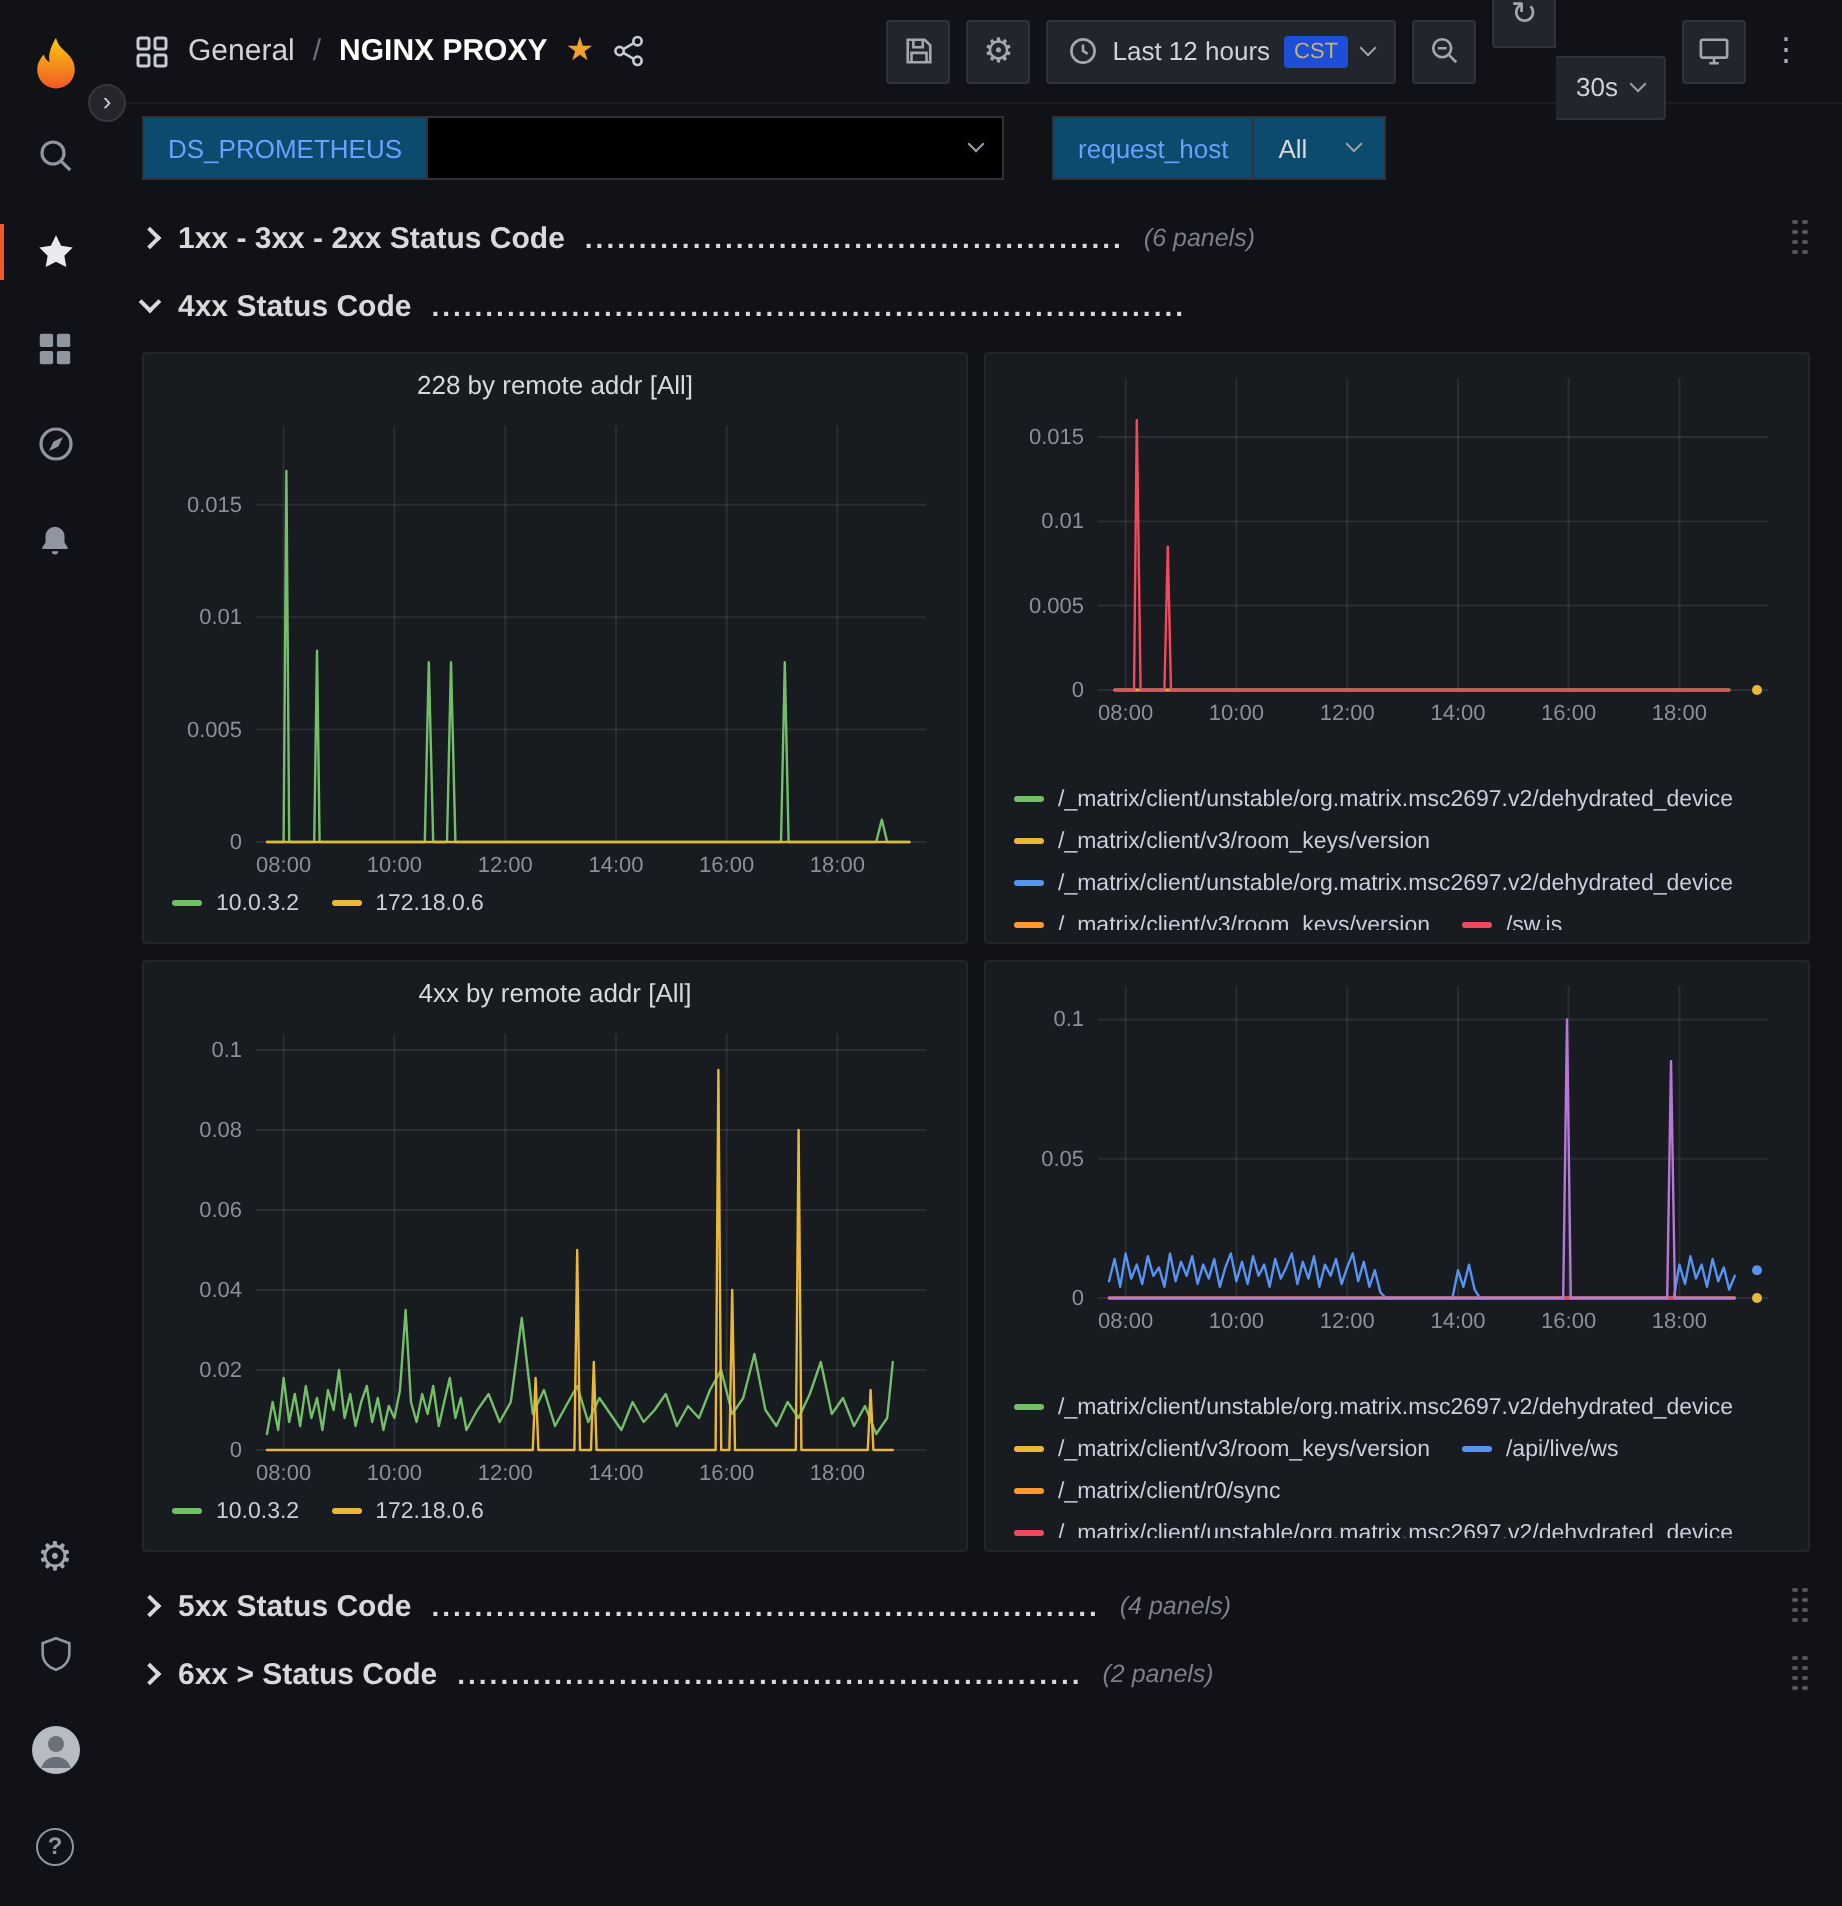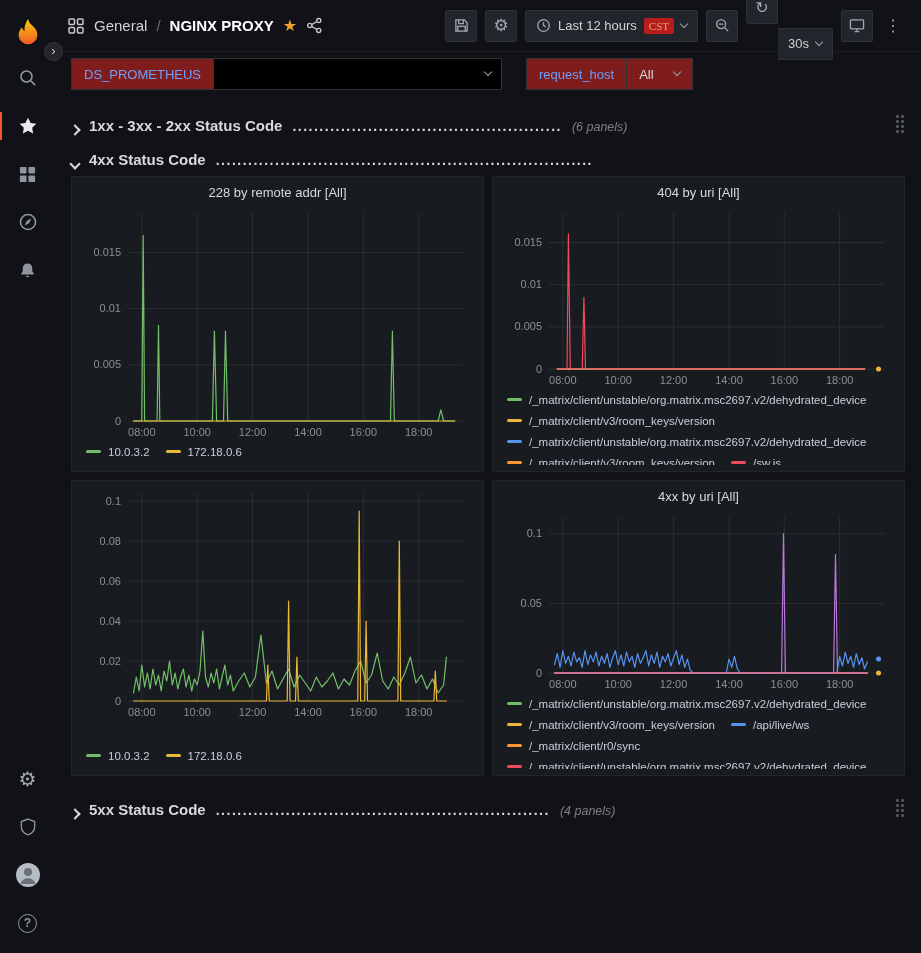--- a/index.html
+++ b/index.html
@@ -24,38 +24,38 @@
   .crumb-sep { color:#6b6f76; font-size:15px; }
   .crumb-title { color:#ffffff; font-size:15px; font-weight:700; cursor:pointer; }
   .star-glyph { color:#f0a12e; font-size:16px; cursor:pointer; line-height:1; }
   .hright { display:flex; align-items:center; gap:8px; }
   .btn { display:inline-flex; align-items:center; justify-content:center; gap:7px; height:32px; padding:0 10px; background:#22252b; border:1px solid #2f3237; border-radius:2px; color:#d0d2d6; font-size:13px; cursor:pointer; white-space:nowrap; }
   .btn.icon-only { width:32px; padding:0; }
   .btn.plain { background:transparent; border:none; width:24px; padding:0; }
   .glyph-gear { font-size:17px; color:#a3a7ae; line-height:1; }
   .glyph-refresh { font-size:16px; color:#a3a7ae; line-height:1; }
   .glyph-kebab { font-size:16px; color:#a3a7ae; line-height:1; }
-  .tz-chip { background:#b91c1c; color:#cbb269; font-size:11px; padding:2px 5px; border-radius:2px;font-family:Liberation Serif, serif; }
+  .tz-chip { background:#1d4ed8; color:#cbb269; font-size:11px; padding:2px 5px; border-radius:2px; }
   .cv { display:inline-block; width:6px; height:6px; border-right:1.6px solid #9aa0a7; border-bottom:1.6px solid #9aa0a7; transform:rotate(45deg); margin-top:-4px; }
   .btn-group { display:flex; }
   .btn-group .btn:first-child { border-radius:2px 0 0 2px; }
   .btn-group .btn:last-child { border-left:0; border-radius:0 2px 2px 0;margin-top:36px; }
 
   
   .submenu { flex:none; display:flex; align-items:center; padding:6px 16px 4px; gap:0; }
-  .chip { height:32px; display:inline-flex; align-items:center; padding:0 12px; background:#7f1d1d; border:1px solid #2f3237; font-size:13px; cursor:pointer; }
+  .chip { height:32px; display:inline-flex; align-items:center; padding:0 12px; background:#0c4a6e; border:1px solid #2f3237; font-size:13px; cursor:pointer; }
   .chip.lbl { color:#6e9fff; font-weight:500; }
   .chip.val { color:#d8d9da; gap:20px; }
   .ds-select { width:288px; background:#000; border:1px solid #2f3237; border-left:0; height:32px; display:inline-flex; align-items:center; justify-content:flex-end; padding:0 10px; cursor:pointer; }
   .joined-right { border-left:0; }
   .submenu .gap { width:24px; }
 
   
   .dash { flex:1; padding:6px 16px 0; overflow:hidden; }
-  .row-head { height:30px; display:flex; align-items:flex-end; gap:10px; cursor:pointer; margin-top:4px; min-width:0; }
+  .row-head { height:30px; display:flex; align-items:center; gap:10px; cursor:pointer; margin-top:4px; min-width:0; }
   .chev { display:inline-block; width:8px; height:8px; border-right:2px solid #d8d9da; border-bottom:2px solid #d8d9da; flex:none; }
   .chev.right { transform:rotate(-45deg); }
   .chev.down { transform:rotate(45deg); margin-top:-4px; }
   .row-title { font-size:15px; font-weight:700; color:#d8d9da; white-space:nowrap; flex:none; }
   .row-dots { font-size:14px; font-weight:700; color:#d8d9da; letter-spacing:1.5px; white-space:nowrap; overflow:hidden; flex:0 1 auto; min-width:0; }
   .row-count { font-size:12.5px; font-style:italic; color:#7d7f86; white-space:nowrap; flex:none; }
   .drag-handle { margin-left:auto; display:grid; grid-template-columns:repeat(2,4px); grid-auto-rows:4px; gap:1px; flex:none; cursor:grab; }
   .drag-handle i { width:2.5px; height:2.5px; background:#55585d; border-radius:50%; }
 
   .panel-grid { display:grid; grid-template-columns:1fr 1fr; gap:8px; margin:8px 0 12px; }
@@ -293,21 +293,20 @@
                 <span class="leg-dash" style="background: rgb(115, 191, 105);"></span>
                 <span class="leg-label">10.0.3.2</span>
               </div>
               <div class="leg-item">
                 <span class="leg-dash" style="background: rgb(234, 184, 57);"></span>
                 <span class="leg-label">172.18.0.6</span>
               </div>
             </div>
         </div>
         <div class="panel">
-          <div class="panel-title">404 by uri [All]</div>
           <div class="chart">
               <svg width="391" height="184">
                 <line class="grid-line" x1="46" x2="381" y1="164.0" y2="164.0"></line>
                 <text class="tick ty" x="39" y="167.5">0</text>
                 <line class="grid-line" x1="46" x2="381" y1="121.8" y2="121.8"></line>
                 <text class="tick ty" x="39" y="125.3">0.005</text>
                 <line class="grid-line" x1="46" x2="381" y1="79.7" y2="79.7"></line>
                 <text class="tick ty" x="39" y="83.2">0.01</text>
                 <line class="grid-line" x1="46" x2="381" y1="37.5" y2="37.5"></line>
                 <text class="tick ty" x="39" y="41.0">0.015</text>
@@ -348,20 +347,21 @@
                 <span class="leg-dash" style="background: rgb(255, 152, 48);"></span>
                 <span class="leg-label">/_matrix/client/v3/room_keys/version</span>
               </div>
               <div class="leg-item">
                 <span class="leg-dash" style="background: rgb(242, 73, 92);"></span>
                 <span class="leg-label">/sw.js</span>
               </div>
             </div>
         </div>
         <div class="panel">
+          <div class="panel-title">4xx by remote addr [All]</div>
           <div class="chart">
               <svg width="391" height="236">
                 <line class="grid-line" x1="46" x2="381" y1="216.0" y2="216.0"></line>
                 <text class="tick ty" x="39" y="219.5">0</text>
                 <line class="grid-line" x1="46" x2="381" y1="176.0" y2="176.0"></line>
                 <text class="tick ty" x="39" y="179.5">0.02</text>
                 <line class="grid-line" x1="46" x2="381" y1="136.0" y2="136.0"></line>
                 <text class="tick ty" x="39" y="139.5">0.04</text>
                 <line class="grid-line" x1="46" x2="381" y1="96.0" y2="96.0"></line>
                 <text class="tick ty" x="39" y="99.5">0.06</text>
@@ -390,21 +390,20 @@
                 <span class="leg-dash" style="background: rgb(115, 191, 105);"></span>
                 <span class="leg-label">10.0.3.2</span>
               </div>
               <div class="leg-item">
                 <span class="leg-dash" style="background: rgb(234, 184, 57);"></span>
                 <span class="leg-label">172.18.0.6</span>
               </div>
             </div>
         </div>
         <div class="panel">
-          <div class="panel-title">4xx by uri [All]</div>
           <div class="chart">
               <svg width="391" height="184">
                 <line class="grid-line" x1="46" x2="381" y1="164.0" y2="164.0"></line>
                 <text class="tick ty" x="39" y="167.5">0</text>
                 <line class="grid-line" x1="46" x2="381" y1="94.4" y2="94.4"></line>
                 <text class="tick ty" x="39" y="97.9">0.05</text>
                 <line class="grid-line" x1="46" x2="381" y1="24.7" y2="24.7"></line>
                 <text class="tick ty" x="39" y="28.2">0.1</text>
                 <line class="grid-line" x1="59.8" x2="59.8" y1="8" y2="164"></line>
                 <text class="tick tx" x="59.8" y="179">08:00</text>
@@ -463,16 +462,32 @@
             <i></i>
             <i></i>
             <i></i>
             <i></i>
             <i></i>
             <i></i>
             <i></i>
           </span>
       </div>
 
+      <div class="row-head">
+        <span class="chev right"></span>
+        <span class="row-title">6xx &gt; Status Code</span>
+        <span class="row-dots">..........................................................</span>
+        <span class="row-count">(2 panels)</span>
+        <span class="drag-handle">
+            <i></i>
+            <i></i>
+            <i></i>
+            <i></i>
+            <i></i>
+            <i></i>
+            <i></i>
+            <i></i>
+          </span>
+      </div>
 
     </div>
   </div>
 </div>
 
 </body></html>

